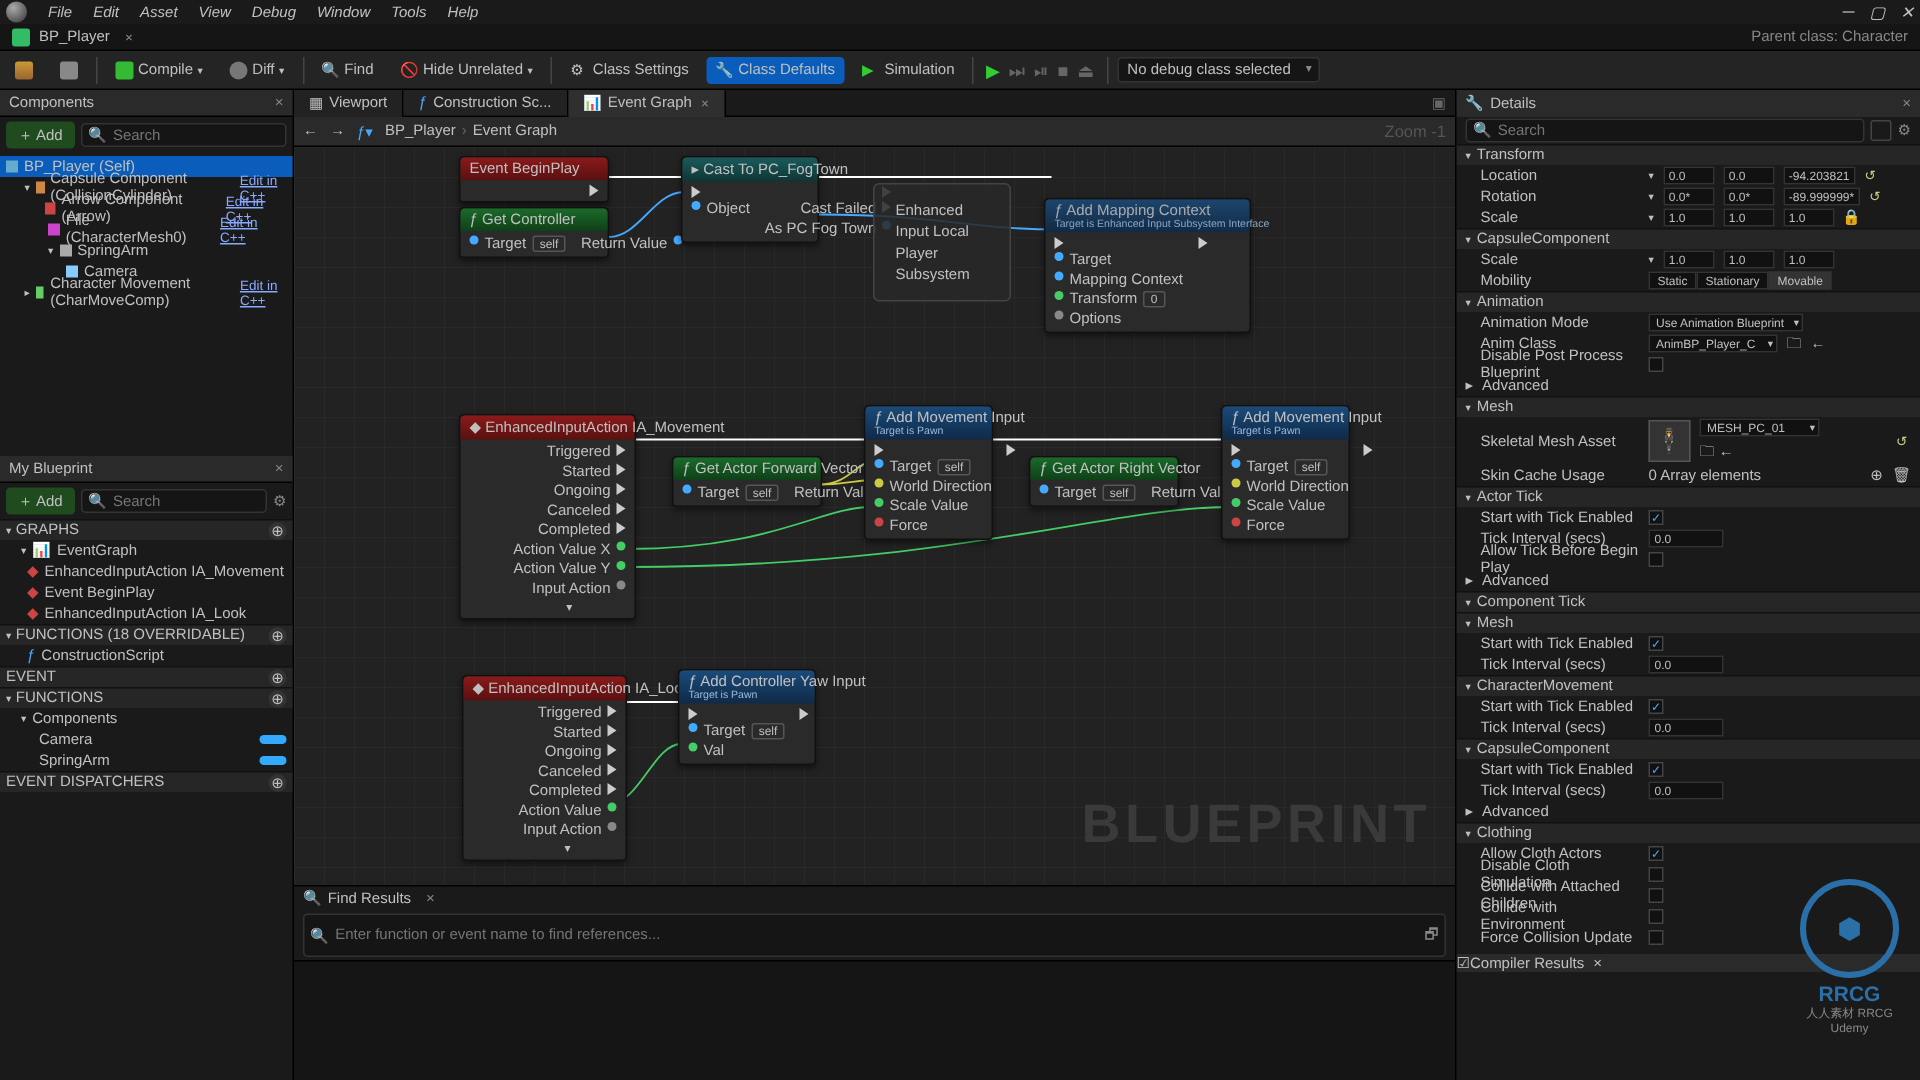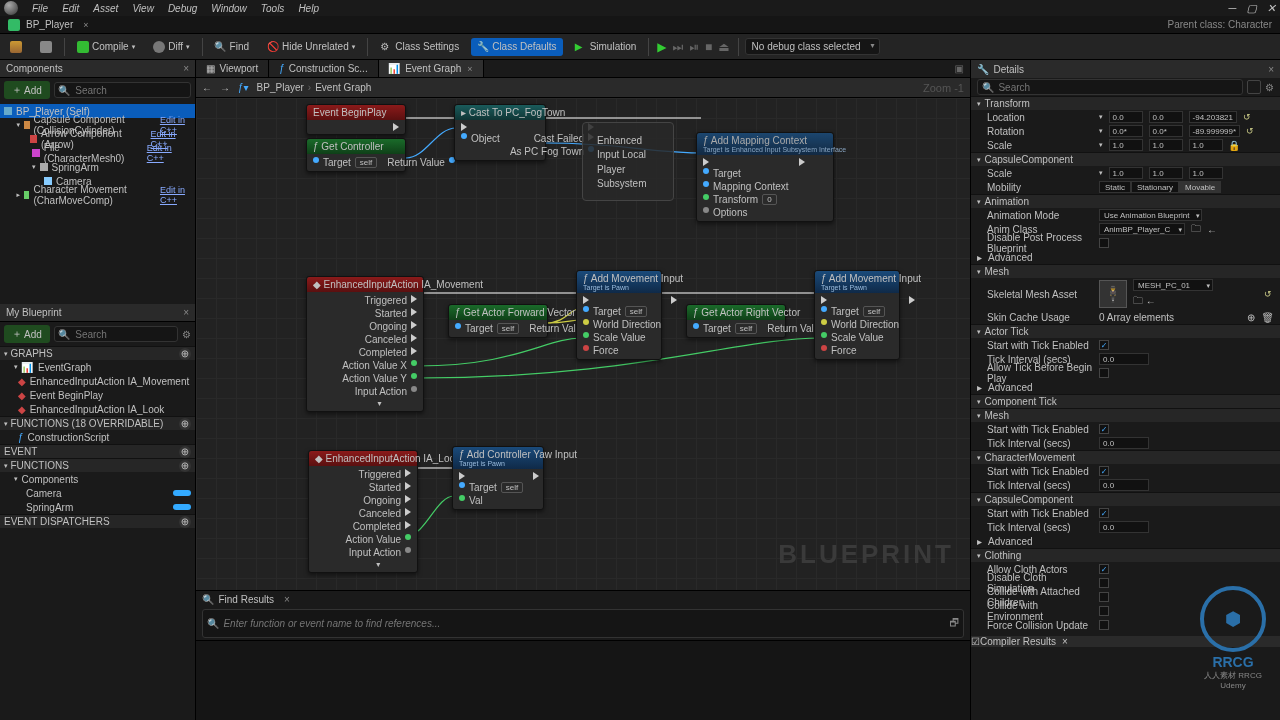--- a/index.html
+++ b/index.html
@@ -67,21 +67,21 @@
 .crumb { color: #c8c8c8; }
 .crumb .sep { color: #666; margin: 0 4px; }
 .zoom { margin-left: auto; color: #555; font-size: 11px; }
 
 .graph { flex: 1; position: relative; background:
   linear-gradient(#292929 1px, transparent 1px) 0 0 / 20px 20px,
   linear-gradient(90deg, #292929 1px, transparent 1px) 0 0 / 20px 20px,
   #222;
   overflow: hidden;
 }
-.blueprint-wm { position: absolute; right: 16px; bottom: 20px; font-size: 26px; color: #3a3a3a; letter-spacing: 3px; font-weight: 600; margin-left: 34px; }
+.blueprint-wm { position: absolute; right: 16px; bottom: 20px; font-size: 36px; color: #3a3a3a; letter-spacing: 3px; font-weight: 600; margin-left: 34px; }
 
 
 .node { position: absolute; background: #2a2a2a; border: 1px solid #111; border-radius: 3px; font-size: 9px; box-shadow: 0 2px 4px rgba(0,0,0,0.5); }
 .node .nh { padding: 2px 6px; border-radius: 3px 3px 0 0; font-size: 9px; white-space: nowrap; }
 .node .nh.red { background: linear-gradient(#8b1a1a,#5a1010); }
 .node .nh.green { background: linear-gradient(#1a6b2a,#0f4018); }
 .node .nh.blue { background: linear-gradient(#1a4b7b,#0f2a48); }
 .node .nh.teal { background: linear-gradient(#1a5b5b,#0f3535); }
 .node .nb { padding: 3px 6px; display: flex; gap: 10px; }
 .node .col { display: flex; flex-direction: column; gap: 2px; }
@@ -94,21 +94,21 @@
 
 .bignode { position: absolute; background: rgba(40,40,40,0.85); border: 1px solid #444; border-radius: 4px; padding: 10px 14px; font-size: 11px; color: #ddd; text-align: left; line-height: 1.3; }
 
 
 svg.wires { position: absolute; inset: 0; pointer-events: none; }
 
 
 .find { height: 50px; background: #1a1a1a; border-top: 1px solid #000; display: flex; flex-direction: column; }
 .find .fh { height: 16px; display: flex; align-items: center; gap: 4px; padding: 0 6px; font-size: 10px; }
 .find .fsrch { flex: 1; height: 18px; margin: 2px 6px; background: #151515; border: 1px solid #333; border-radius: 3px; display: flex; align-items: center; padding: 0 4px; gap: 4px; }
-.find input { background: transparent; border: none; outline: none; color: #aaa; font-size: 10px; width: 100%; font-style: italic; }
+.find input { background: transparent; border: none; outline: none; color: #aaa; font-size: 10px; width: 100%; }
 
 
 .comp { height: 80px; background: #151515; border-top: 1px solid #000; }
 
 
 .dhdr { height: 18px; display: flex; align-items: center; background: #2a2a2a; padding: 0 6px; gap: 4px; font-size: 10px; }
 .dhdr .x { margin-left: auto; color: #888; }
 .dsrch { height: 18px; display: flex; align-items: center; padding: 3px 6px; gap: 4px; }
 .dsrch .search { flex: 1; }
 .dico { width: 14px; height: 14px; border: 1px solid #444; border-radius: 2px; }

